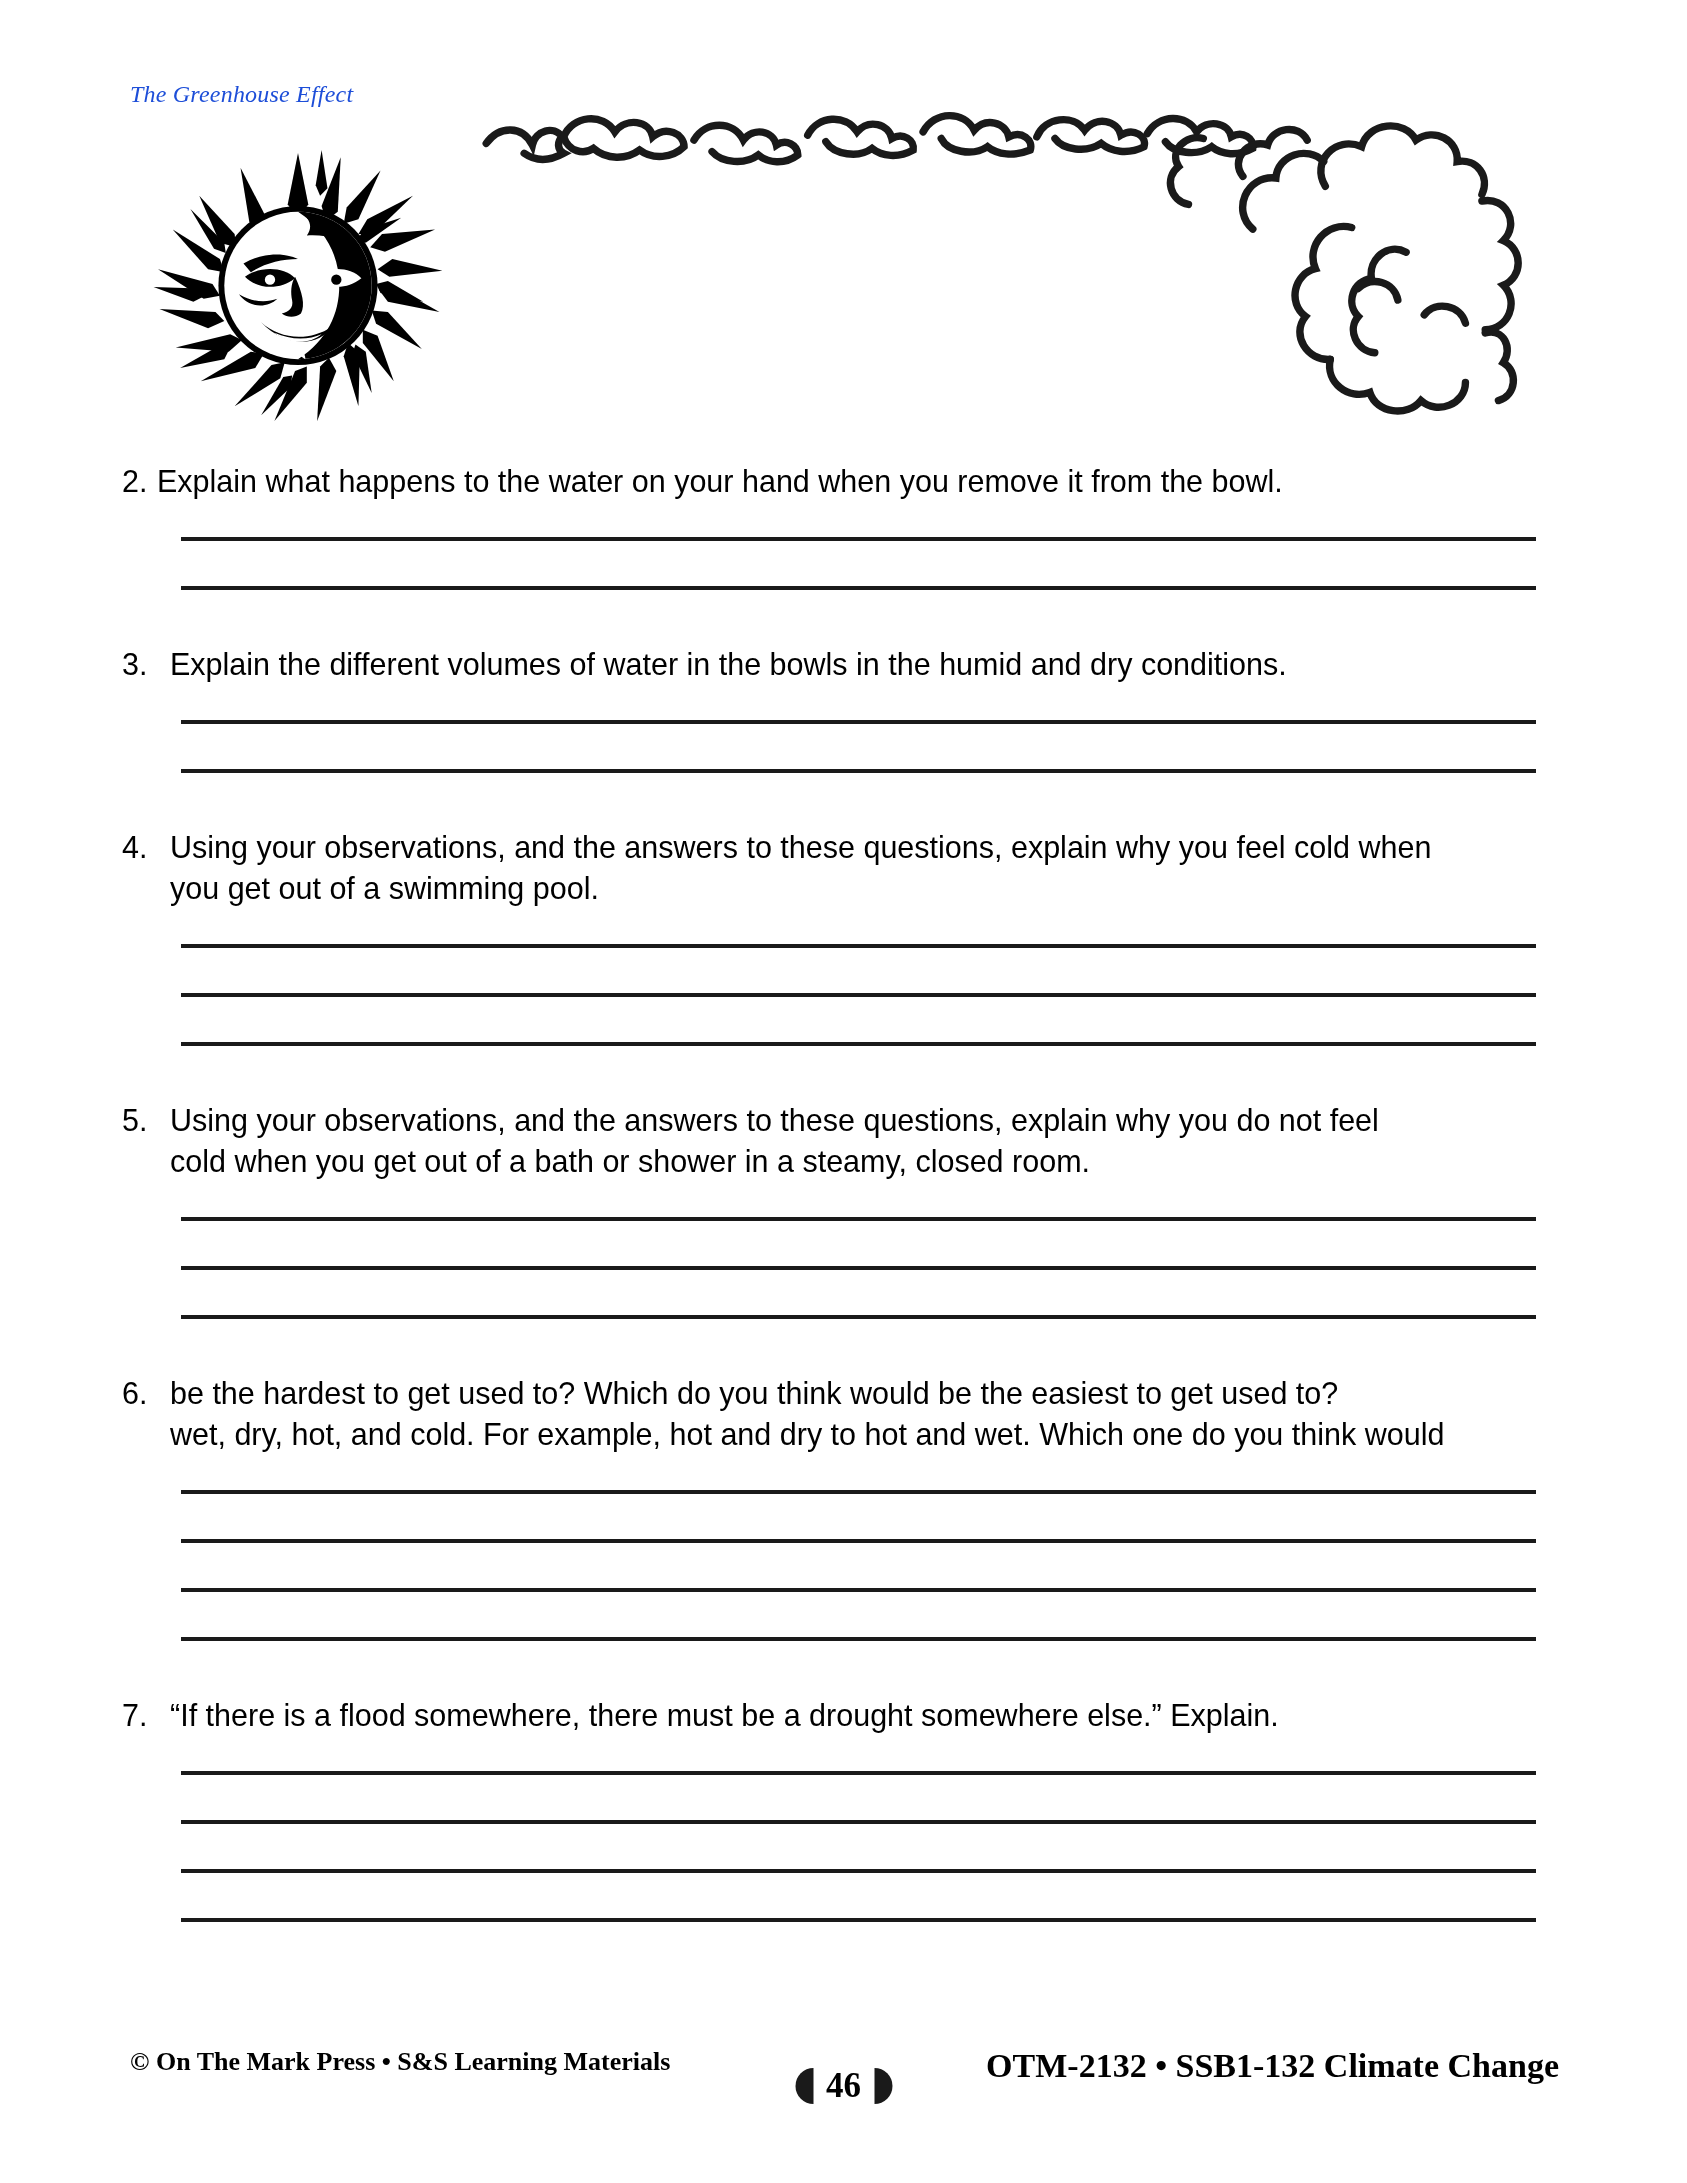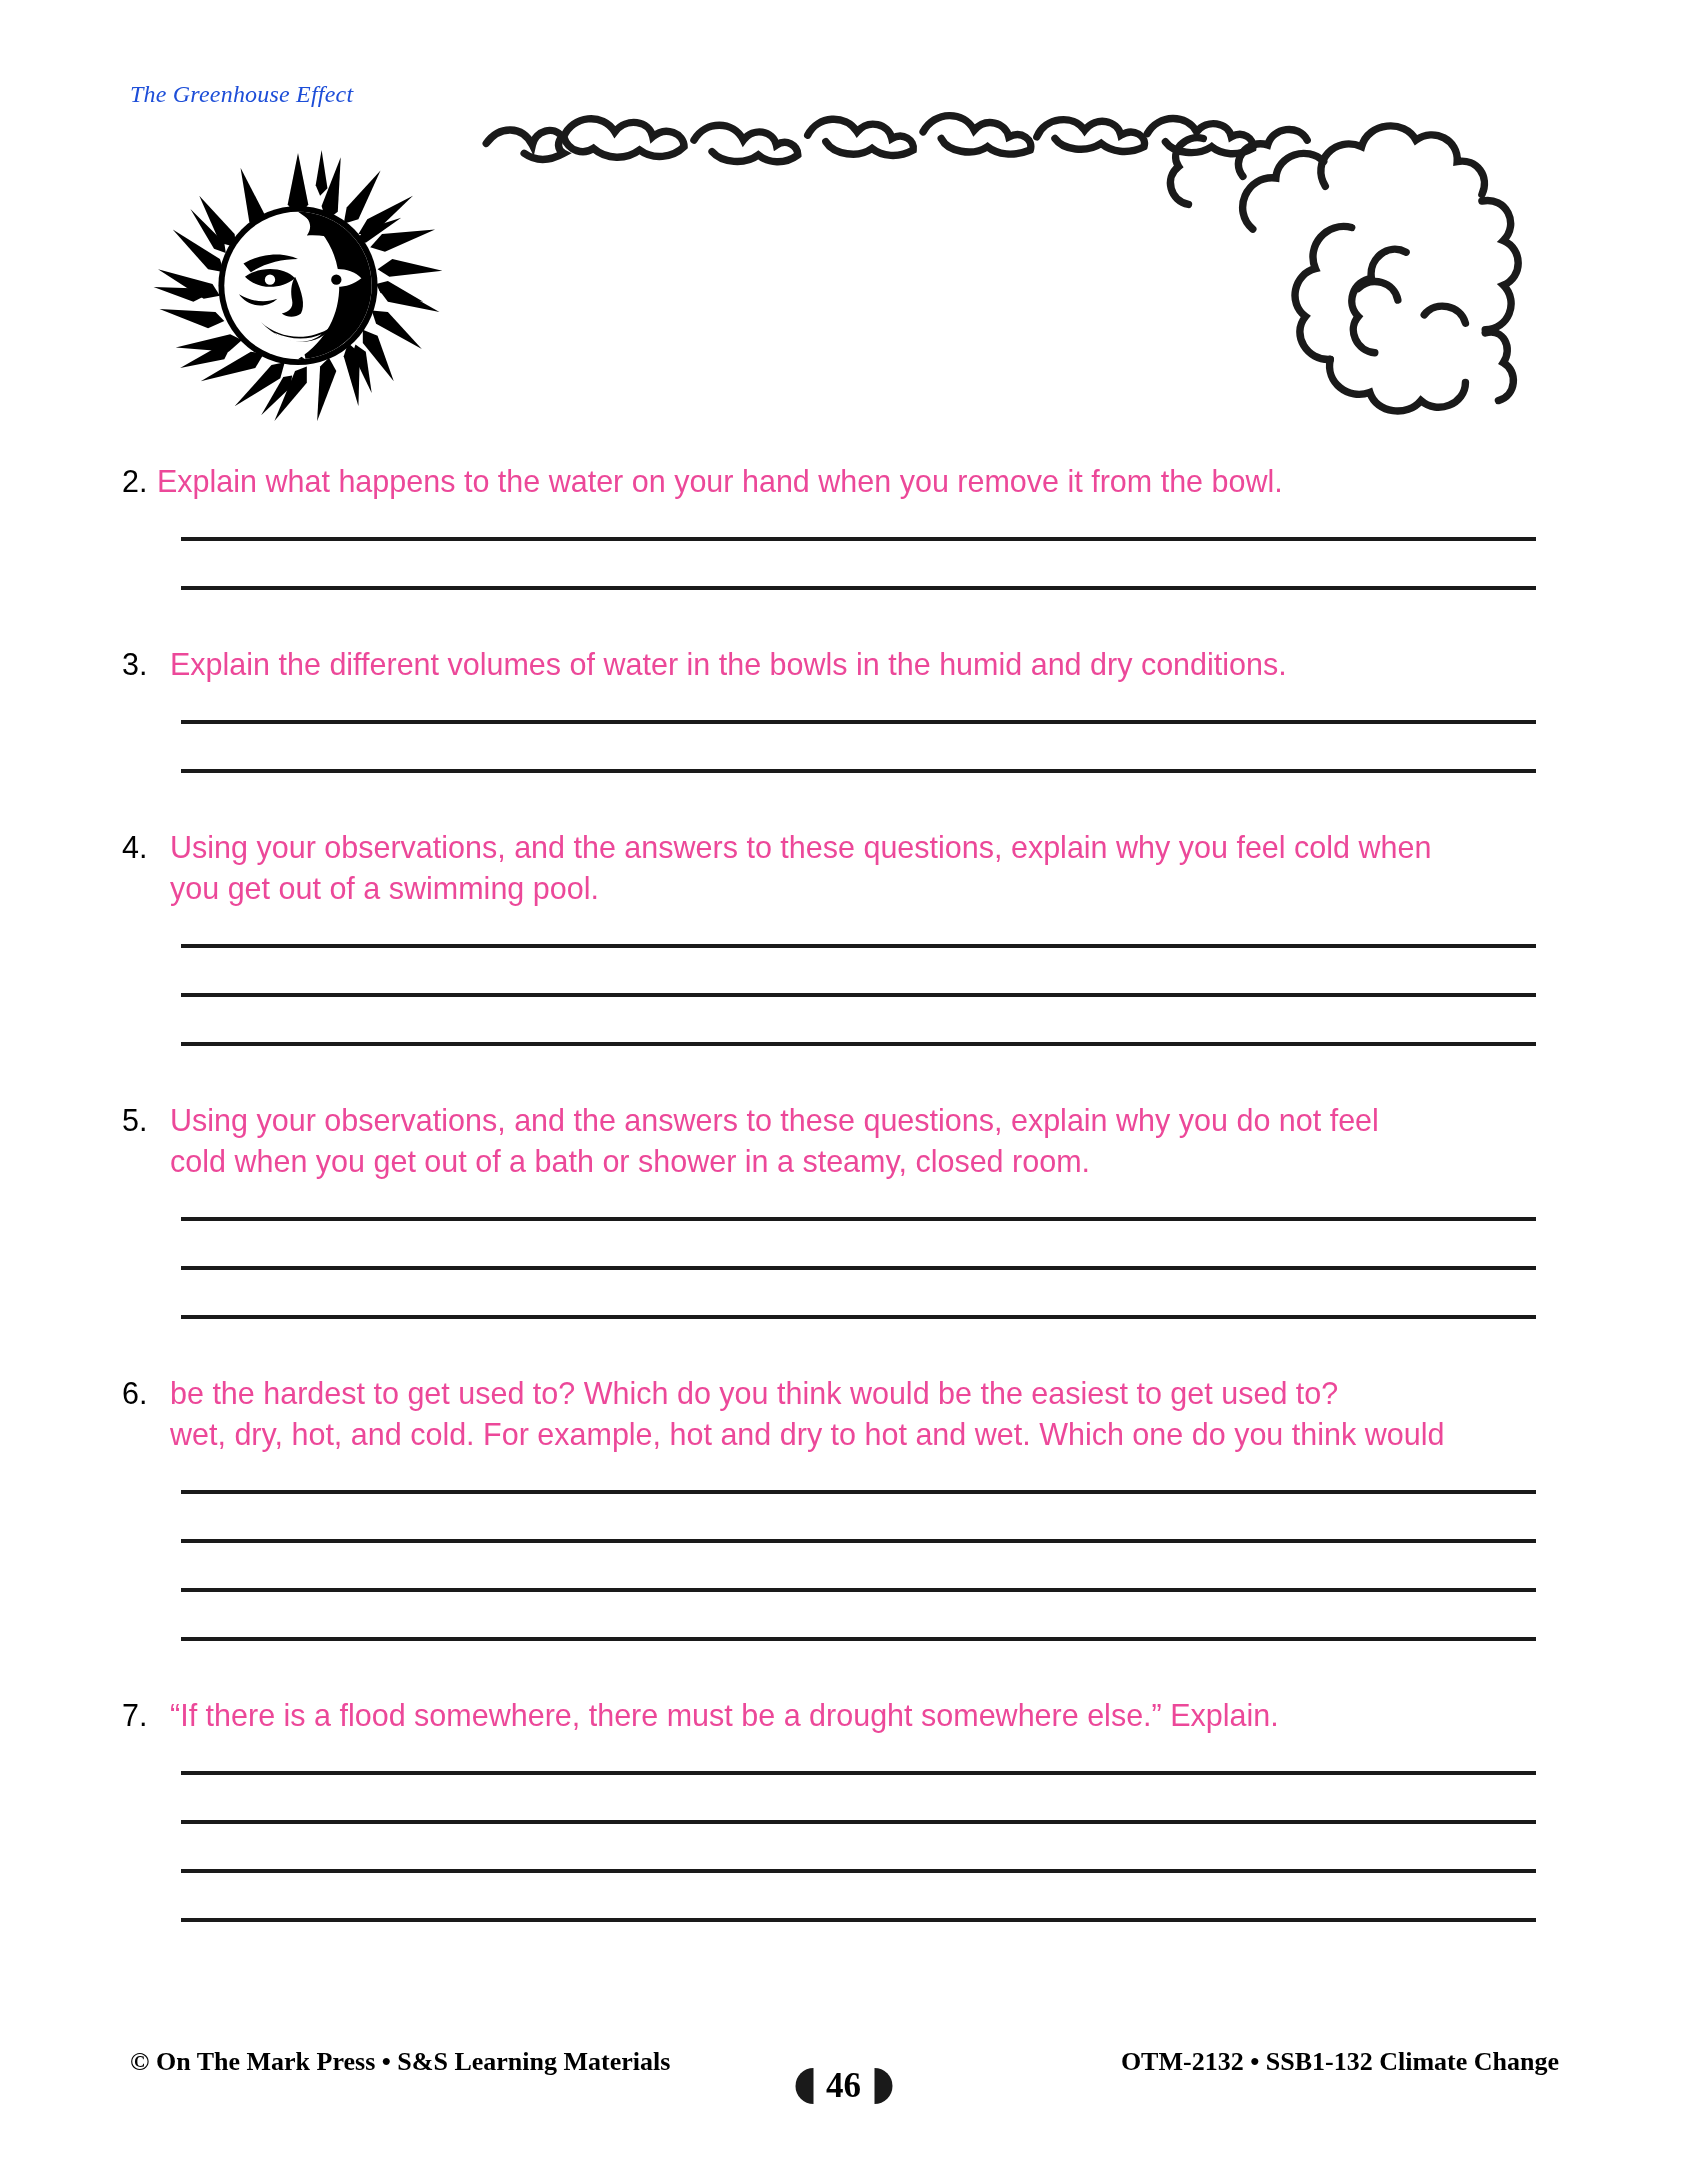--- a/index.html
+++ b/index.html
@@ -96,21 +96,21 @@
     font-family: "Liberation Sans", sans-serif;
     color: #000;
     width: 48px;
   }
   .qnum.tight { width: 35px; }
   .qtext {
     flex: 1 1 auto;
     font-size: 30.5px;
     line-height: 41px;
     font-family: "Liberation Sans", sans-serif;
-    color: #ec4899;
+    color: #000000;
   }
   .qtext .ln { display: block; white-space: nowrap; }
 
   .lines {
     padding-left: 181px;
     padding-right: 151px;
   }
   .answer-line {
     height: 0;
     border-bottom: 4.1px solid #1a1a1a;
@@ -136,21 +136,21 @@
     font-weight: bold;
     font-size: 26px;
     white-space: nowrap;
   }
   .foot-right {
     position: absolute;
     right: 128px;
     top: 0;
     font-family: "Liberation Serif", serif;
     font-weight: bold;
-    font-size: 26px;
+    font-size: 34px;
     white-space: nowrap;
   }
   .foot-center {
     position: absolute;
     left: 50%;
     top: -6.6px;
     transform: translateX(-50%);
     display: flex;
     align-items: center;
     gap: 13px;

